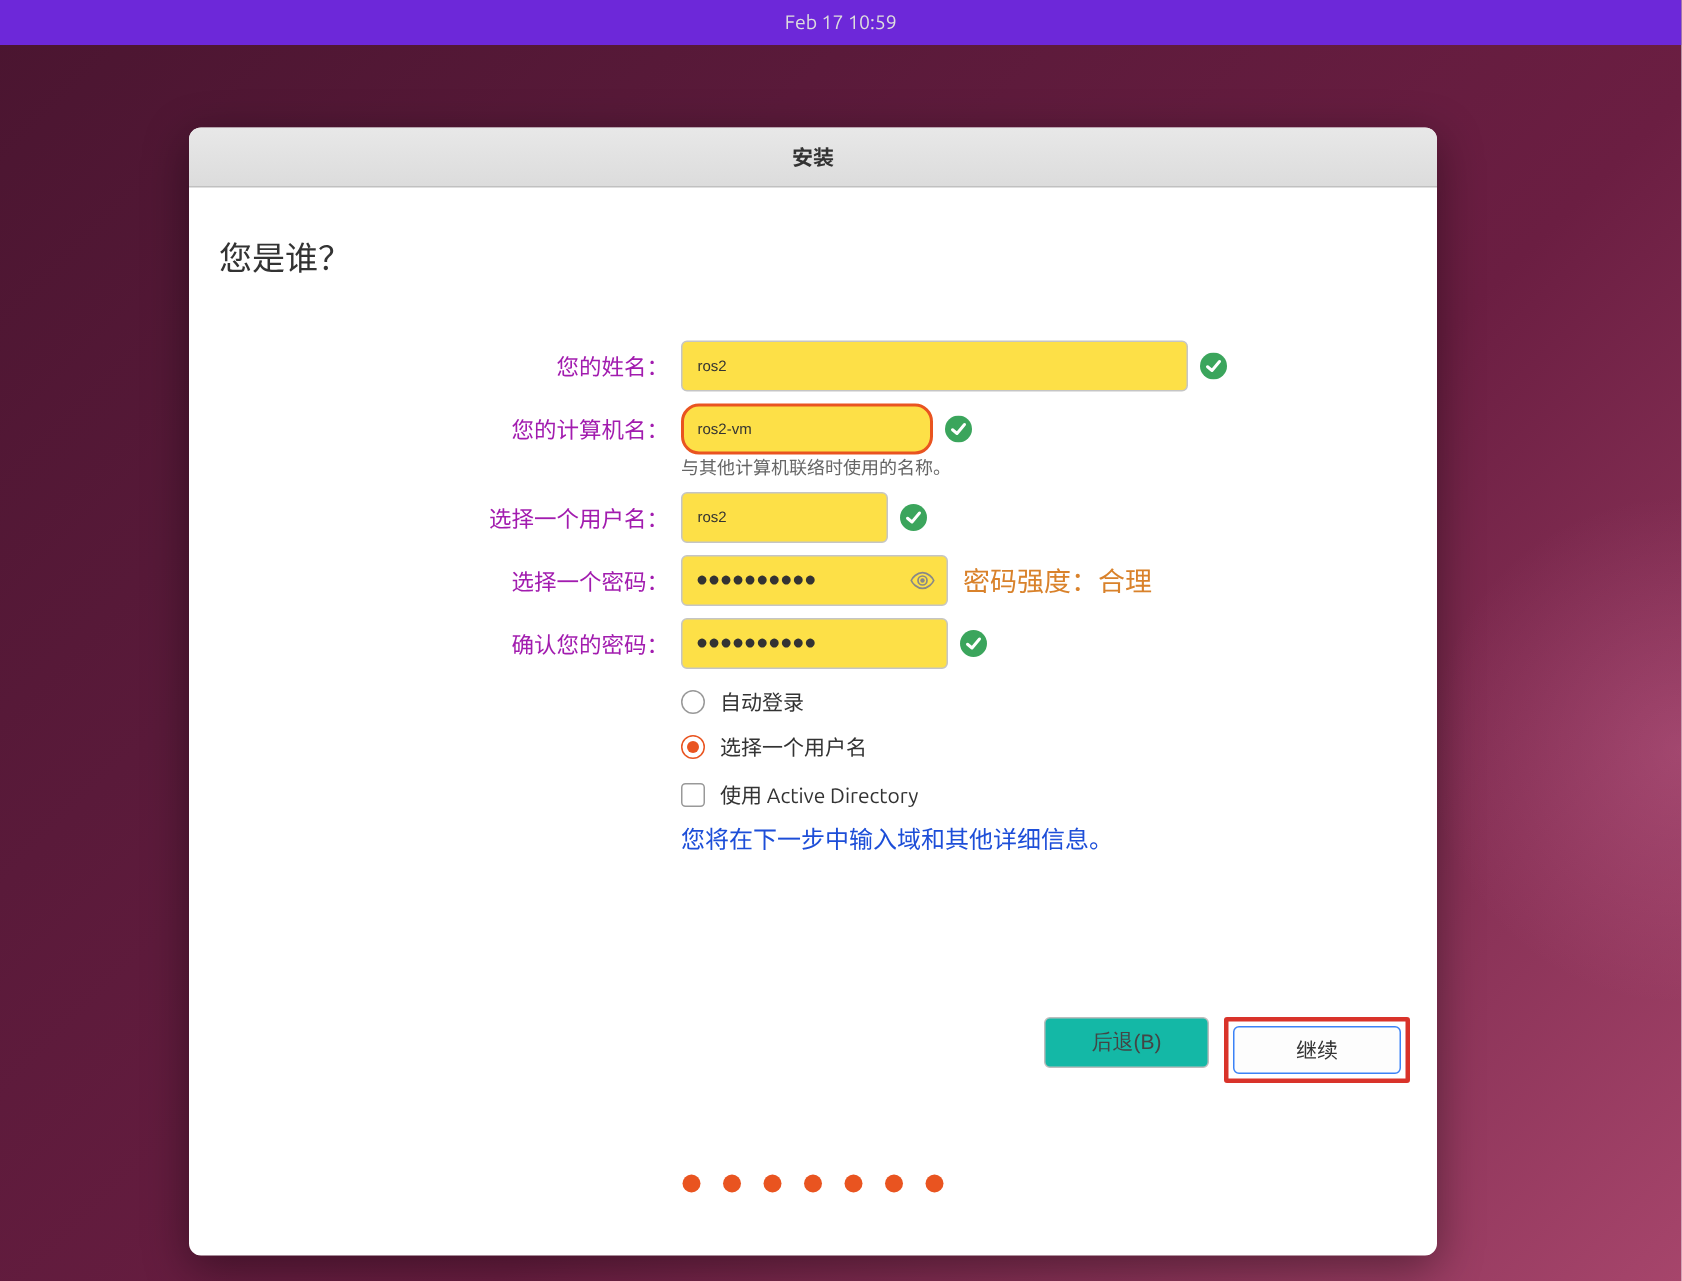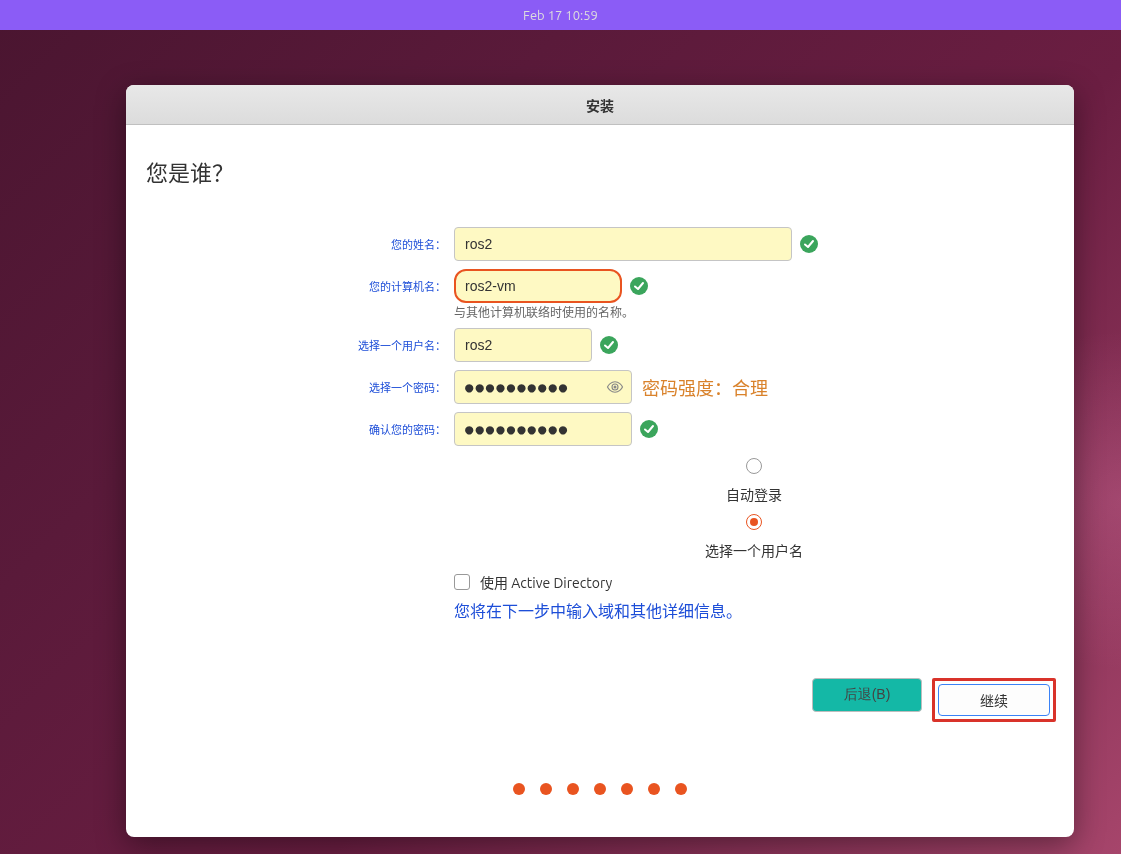--- a/index.html
+++ b/index.html
@@ -20,33 +20,33 @@
       right: 0;
       top: 300px;
       width: 200px;
       height: 400px;
       background: radial-gradient(ellipse at right, rgba(255,150,200,0.2), transparent 60%);
       pointer-events: none;
     }
     .top-bar {
       width: 100%;
       height: 30px;
-      background: #8b5cf6;
+      background: #6d28d9;
       display: flex;
       align-items: center;
       justify-content: center;
       color: #dddddd;
       font-size: 13px;
       font-weight: 400;
     }
     .installer-window {
       position: absolute;
       left: 126px;
       top: 85px;
-      width: 948px;
+      width: 832px;
       height: 752px;
       background: #ffffff;
       border-radius: 8px;
       box-shadow: 0 8px 30px rgba(0,0,0,0.4);
       display: flex;
       flex-direction: column;
       overflow: hidden;
     }
     .window-titlebar {
       height: 40px;
@@ -84,36 +84,36 @@
     }
     .helper-row {
       display: flex;
       margin-bottom: 8px;
     }
     .helper-row .label-col { width: 308px; }
     .label-col {
       width: 308px;
       text-align: right;
       padding-right: 8px;
-      font-size: 11px;
-      color: #1d4ed8;
+      font-size: 15px;
+      color: #a21caf;
     }
     .input-col {
       display: flex;
       align-items: center;
       gap: 8px;
     }
     .text-input {
       height: 34px;
       border: 1px solid #c5c5c5;
       border-radius: 4px;
       padding: 0 10px;
-      font-size: 14px;
-      color: #333333;
-      background: #fef9c3;
+      font-size: 10px;
+      color: #333333;
+      background: #fde047;
       outline: none;
     }
     .text-input.focused {
       border: 2px solid #e95420;
       padding: 0 9px;
     }
     .text-input.wide { width: 338px; }
     .text-input.medium { width: 168px; border-radius: 12px; }
     .text-input.short { width: 138px; }
     .text-input.pwd { width: 178px; }
@@ -153,21 +153,20 @@
     .radio-group {
       margin-top: 12px;
       margin-left: 308px;
     }
     .radio-item {
       display: flex;
       align-items: center;
       gap: 10px;
       margin-bottom: 10px;
       cursor: pointer;
-      flex-direction: column;
     }
     .radio-circle {
       width: 16px;
       height: 16px;
       border: 1px solid #999999;
       border-radius: 50%;
       background: #ffffff;
       display: flex;
       align-items: center;
       justify-content: center;

